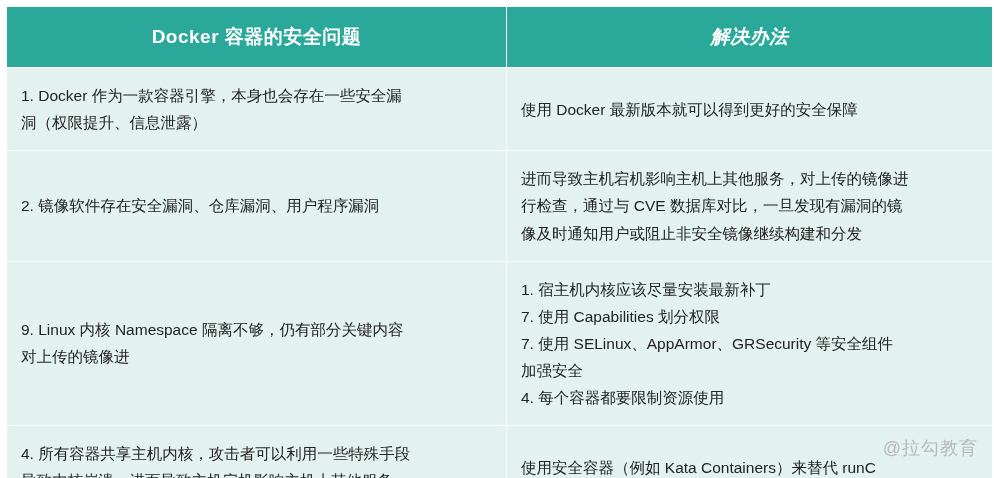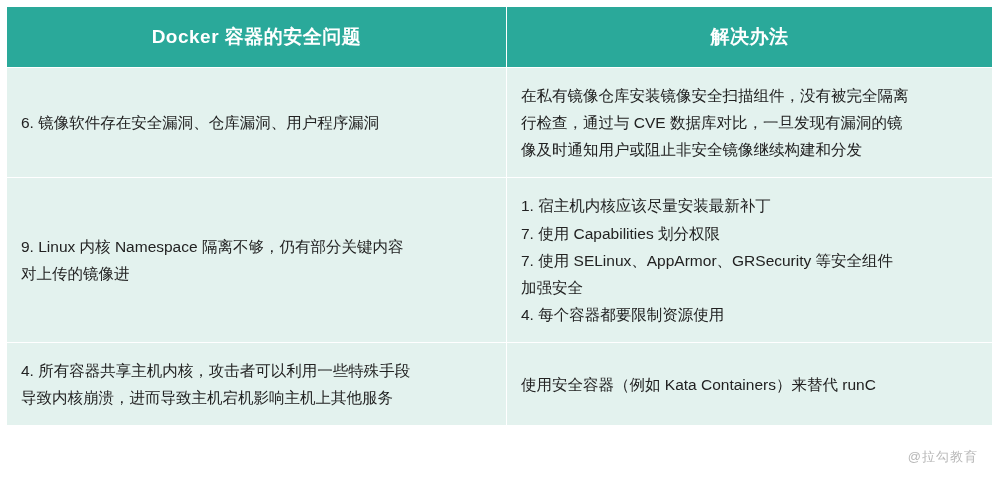--- a/index.html
+++ b/index.html
@@ -59,48 +59,61 @@
     border-left: none;
     border-top: none;
   }
   tbody td.col-right { border-right: none; }
   tbody tr:last-child td { border-bottom: none; }
   .cell-lines { display: block; }
   .cell-lines .line { display: block; white-space: pre-wrap; }
   .watermark {
     position: absolute;
     right: 16px;
-    bottom: 12px;
-    font-size: 13px;
+    bottom: 18px;
+    font-size: 18px;
     color: #b8b8b8;
     letter-spacing: 1px;
     user-select: none;
   }
 </style>
 </head>
 <body>
 
 <div class="page">
   <table class="sec-table">
     <thead>
       <tr>
         <th class="col-left" style="width:497px;">Docker 容器的安全问题</th>
-        <th class="col-right" style="width:483px;">解决办法</th>
+        <th class="col-right" style="width:483px;font-style:italic;">解决办法</th>
       </tr>
     </thead>
     <tbody>
       <tr>
         <td class="col-left">
           <span class="cell-lines">
-            <span class="line">6. 镜像软件存在安全漏洞、仓库漏洞、用户程序漏洞</span>
+            <span class="line">1. Docker 作为一款容器引擎，本身也会存在一些安全漏</span>
+            <span class="line">洞（权限提升、信息泄露）</span>
           </span>
         </td>
         <td class="col-right">
           <span class="cell-lines">
-            <span class="line">在私有镜像仓库安装镜像安全扫描组件，没有被完全隔离</span>
+            <span class="line">使用 Docker 最新版本就可以得到更好的安全保障</span>
+          </span>
+        </td>
+      </tr>
+      <tr>
+        <td class="col-left">
+          <span class="cell-lines">
+            <span class="line">2. 镜像软件存在安全漏洞、仓库漏洞、用户程序漏洞</span>
+          </span>
+        </td>
+        <td class="col-right">
+          <span class="cell-lines">
+            <span class="line">进而导致主机宕机影响主机上其他服务，对上传的镜像进</span>
             <span class="line">行检查，通过与 CVE 数据库对比，一旦发现有漏洞的镜</span>
             <span class="line">像及时通知用户或阻止非安全镜像继续构建和分发</span>
           </span>
         </td>
       </tr>
       <tr>
         <td class="col-left">
           <span class="cell-lines">
             <span class="line">9. Linux 内核 Namespace 隔离不够，仍有部分关键内容</span>
             <span class="line">对上传的镜像进</span>

